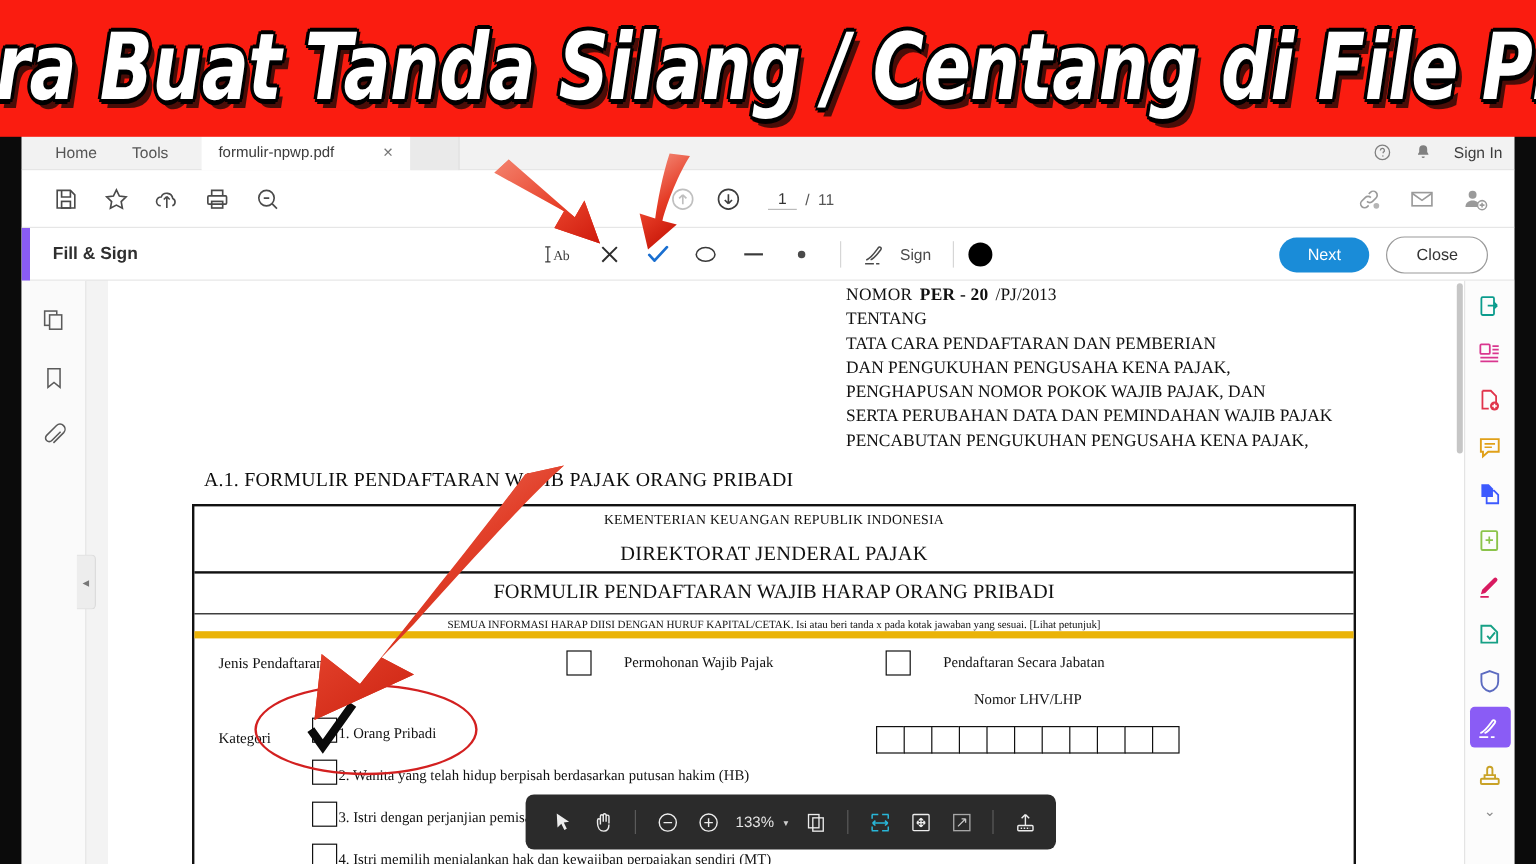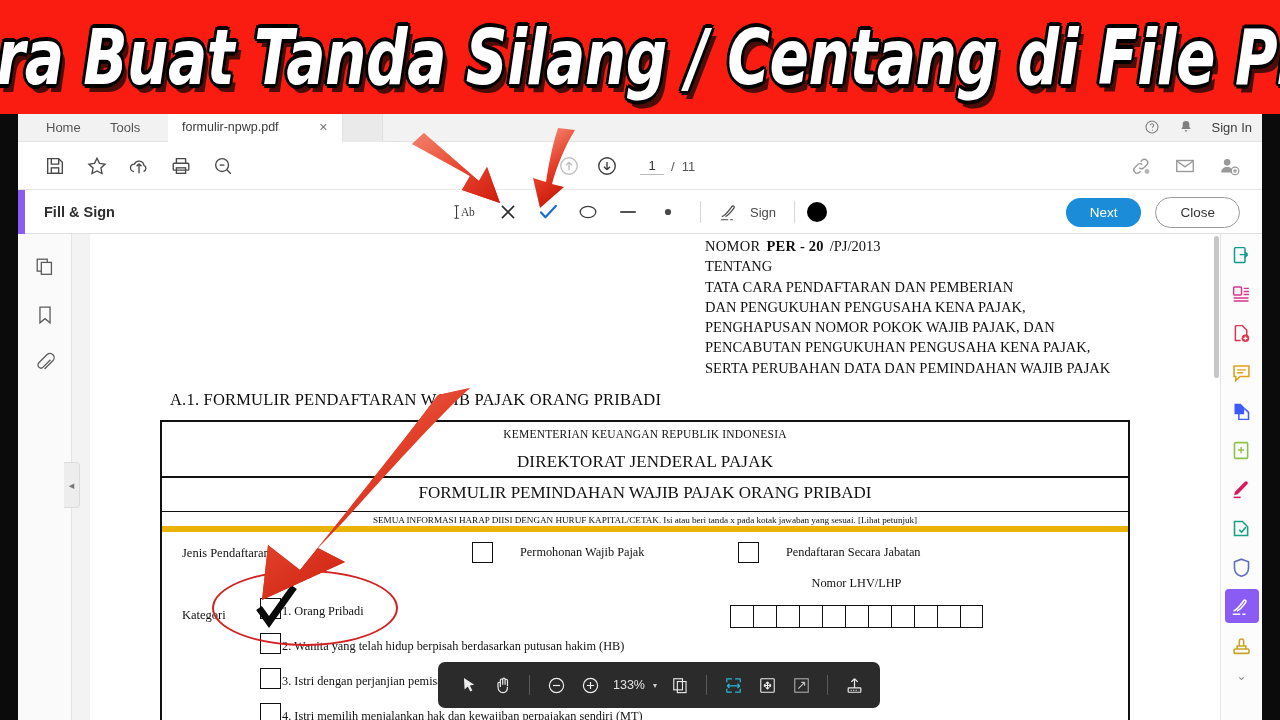--- a/index.html
+++ b/index.html
@@ -418,33 +418,33 @@
         <div class="doc-head">
           <div class="nomor">
             <span class="lbl">NOMOR</span>
             <span class="val">PER - 20</span>
             <span class="suf">/PJ/2013</span>
           </div>
           <div>TENTANG</div>
           <div>TATA CARA PENDAFTARAN DAN PEMBERIAN</div>
           <div>DAN PENGUKUHAN PENGUSAHA KENA PAJAK,</div>
           <div>PENGHAPUSAN NOMOR POKOK WAJIB PAJAK, DAN</div>
+          <div>SERTA PERUBAHAN DATA DAN PEMINDAHAN WAJIB PAJAK</div>
           <div>PENCABUTAN PENGUKUHAN PENGUSAHA KENA PAJAK,</div>
-          <div>SERTA PERUBAHAN DATA DAN PEMINDAHAN WAJIB PAJAK</div>
         </div>
 
         <div class="secttitle">A.1. FORMULIR PENDAFTARAN WAJIB PAJAK ORANG PRIBADI</div>
 
         <div class="formbox">
           <div class="fb-row1">
             <div class="l1">KEMENTERIAN KEUANGAN REPUBLIK INDONESIA</div>
             <div class="l2">DIREKTORAT JENDERAL PAJAK</div>
           </div>
           <div class="fb-row2">
-            <div class="t">FORMULIR PEMINDAHAN WAJIB PAJAK ORANG PRIBADI</div>
+            <div class="t">FORMULIR PENDAFTARAN WAJIB HARAP ORANG PRIBADI</div>
           </div>
           <div class="fb-row3">
             <div class="t">SEMUA INFORMASI HARAP DIISI DENGAN HURUF KAPITAL/CETAK. Isi atau beri tanda x pada kotak jawaban yang sesuai. [Lihat petunjuk]</div>
           </div>
 
           <div class="fb-body">
             <div class="lbl-jp">Jenis Pendaftaran:</div>
             <div class="lbl-kat">Kategori</div>
 
             <div class="opt op-pwp">

